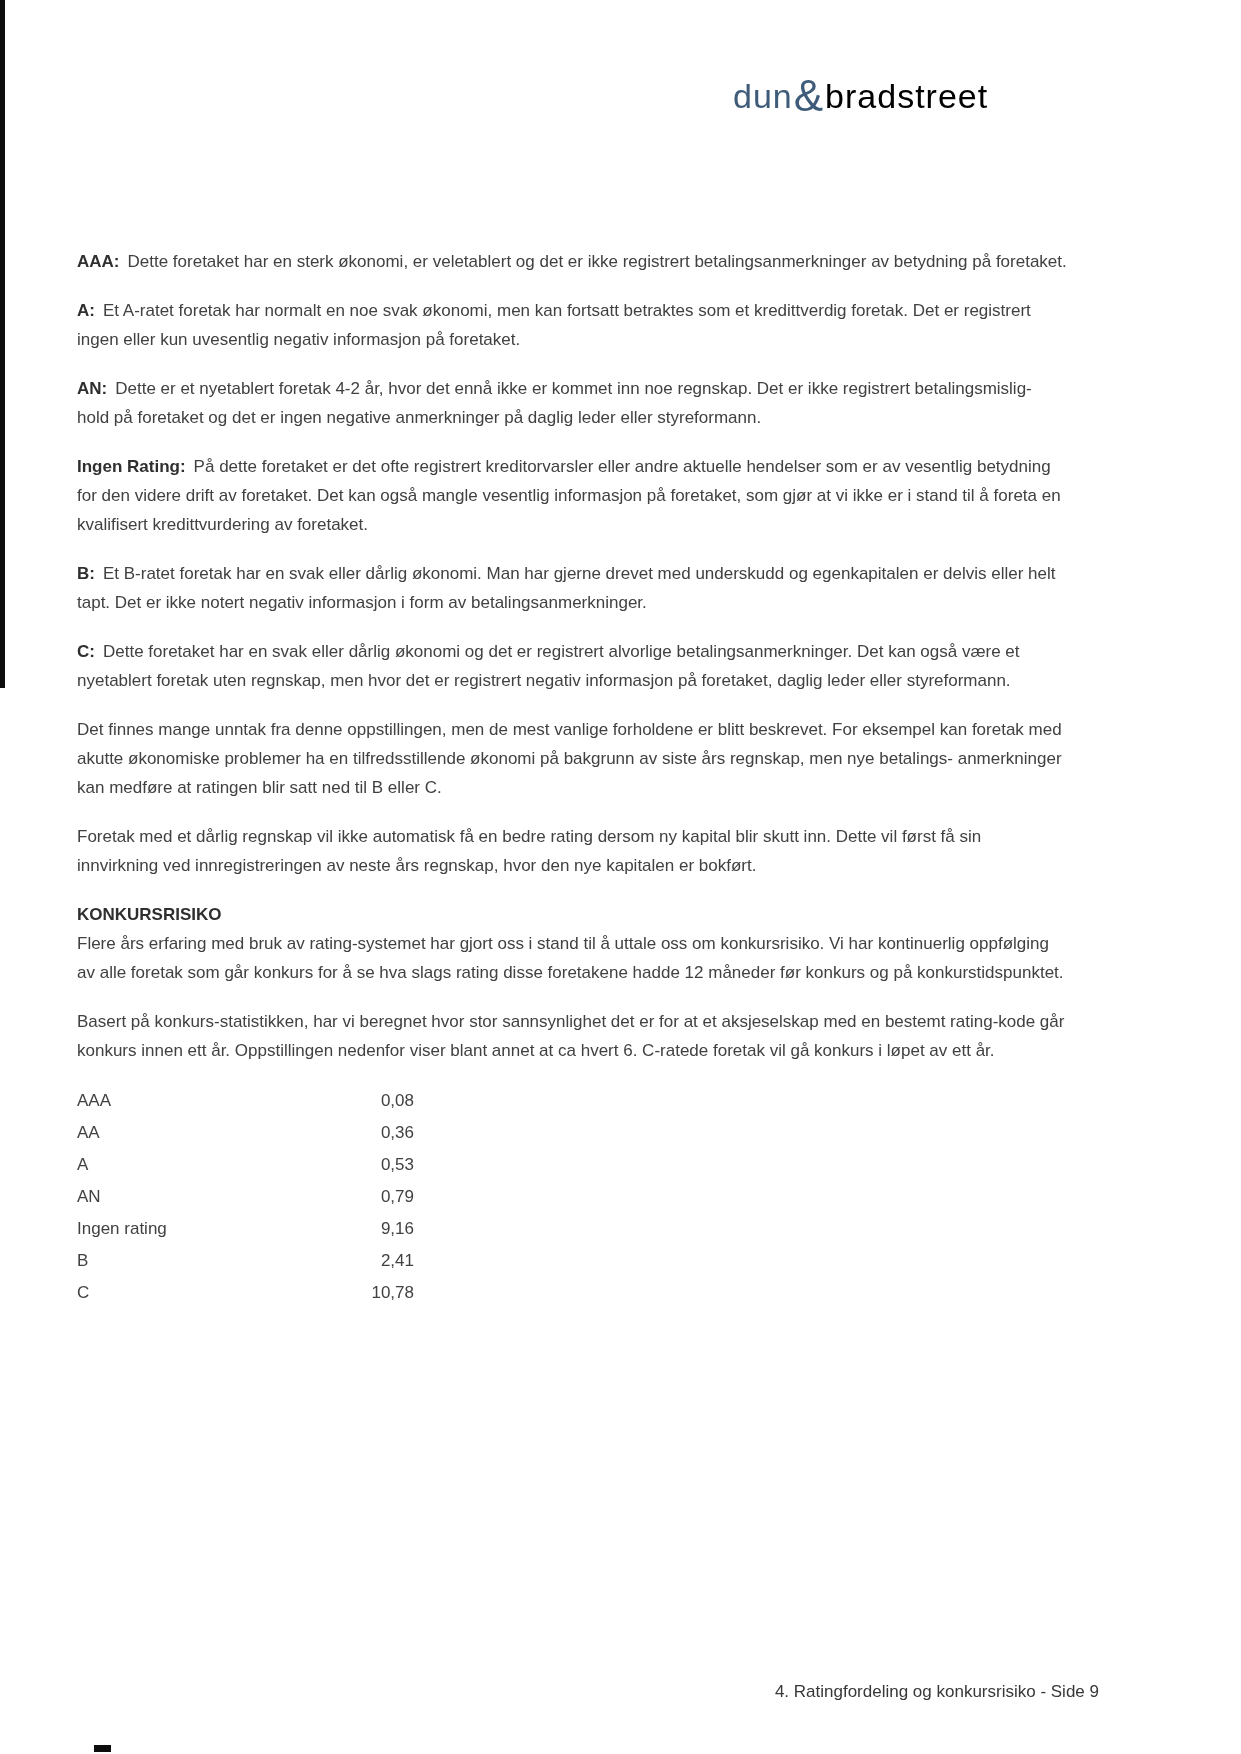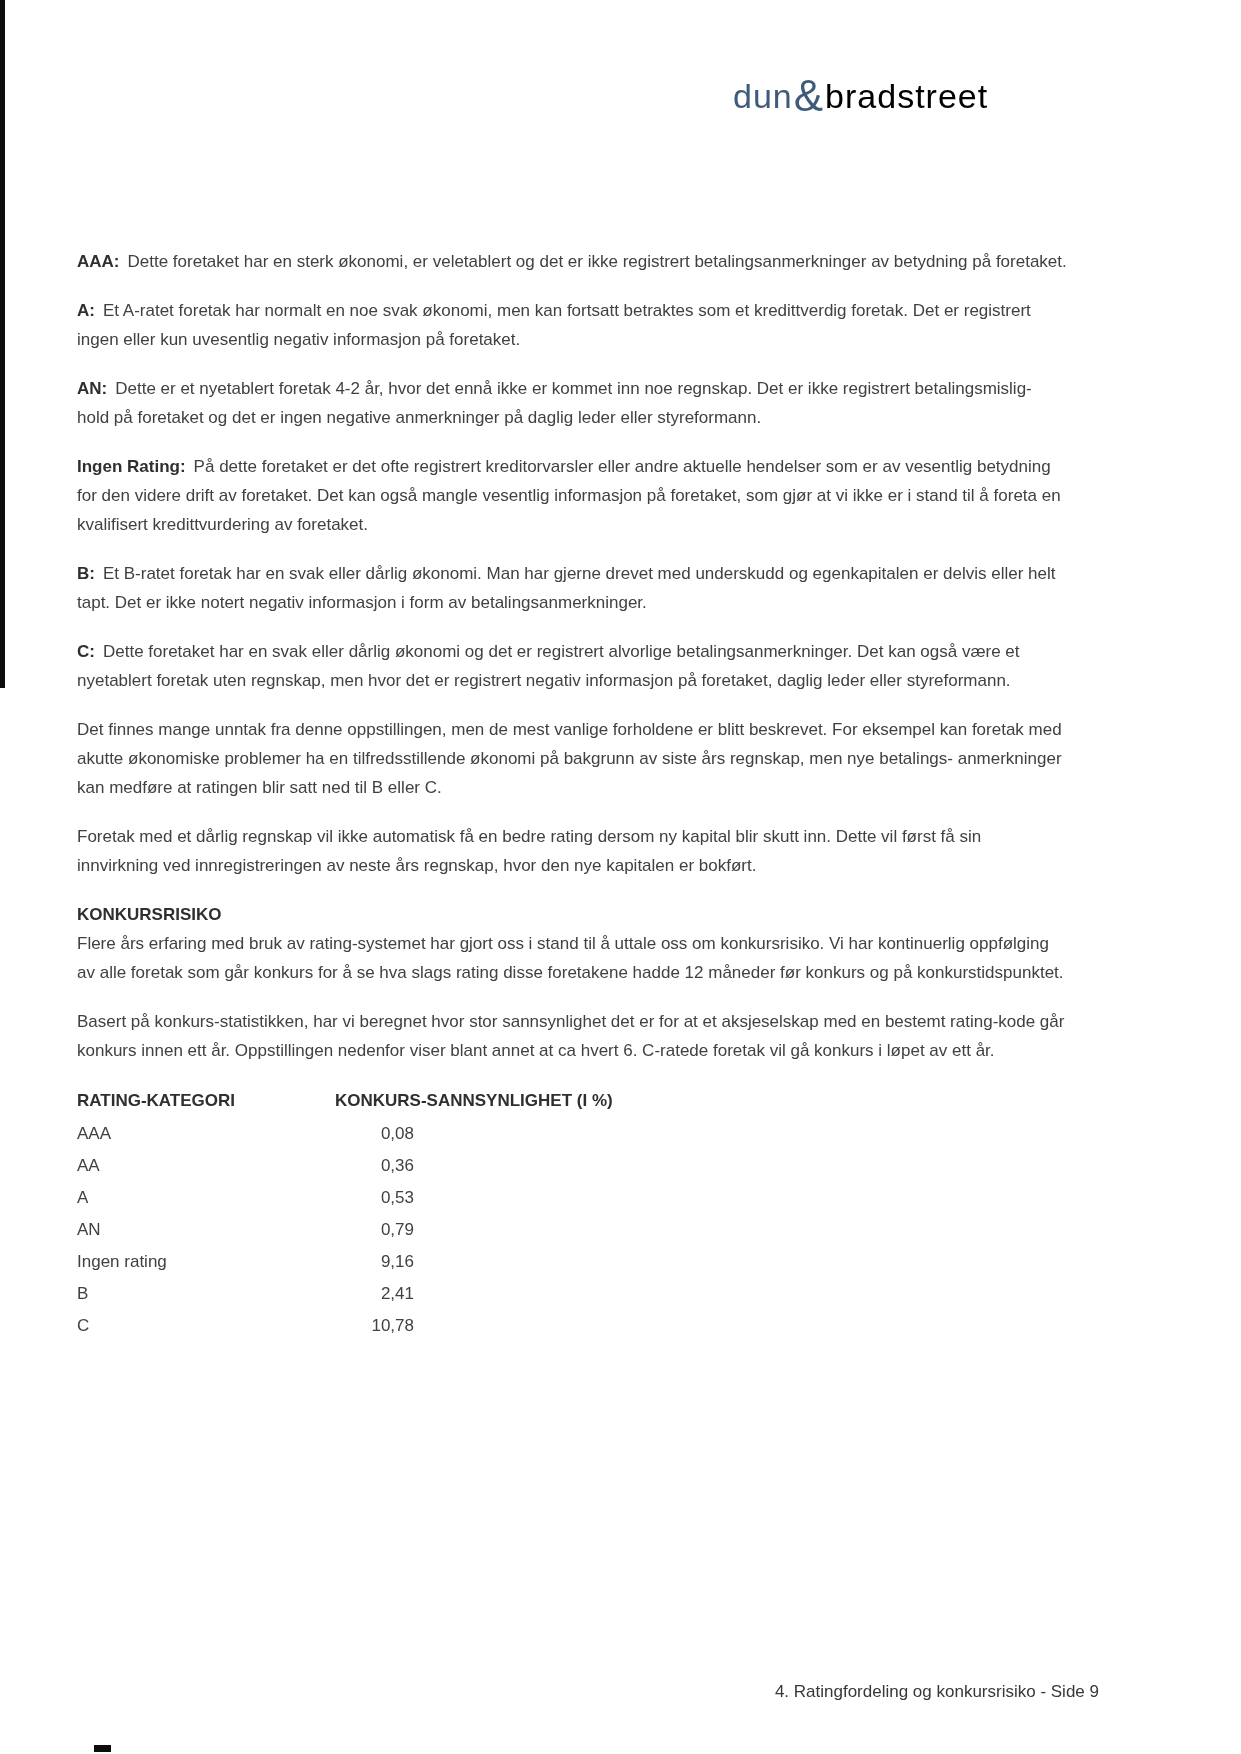--- a/index.html
+++ b/index.html
@@ -99,24 +99,20 @@
 
     <section>
       <p class="para">
         <b class="heading">KONKURSRISIKO</b><br>
         <span>Flere års erfaring med bruk av rating-systemet har gjort oss i stand til å uttale oss om konkursrisiko. Vi har kontinuerlig oppfølging av alle foretak som går konkurs for å se hva slags rating disse foretakene hadde 12 måneder før konkurs og på konkurstidspunktet.</span>
       </p>
       <p class="para">Basert på konkurs-statistikken, har vi beregnet hvor stor sannsynlighet det er for at et aksjeselskap med en bestemt rating-kode går konkurs innen ett år. Oppstillingen nedenfor viser blant annet at ca hvert 6. C-ratede foretak vil gå konkurs i løpet av ett år.</p>
     </section>
 
     <section class="table">
-      <div class="trow thead">
-        <div class="c1">RATING-KATEGORI</div>
-        <div class="c2h">KONKURS-SANNSYNLIGHET (I %)</div>
-      </div>
       <div>
 
       <div class="trow">
           <div class="c1">AAA</div>
           <div class="c2">0,08</div>
         </div>
           <div class="trow">
           <div class="c1">AA</div>
           <div class="c2">0,36</div>
         </div>

